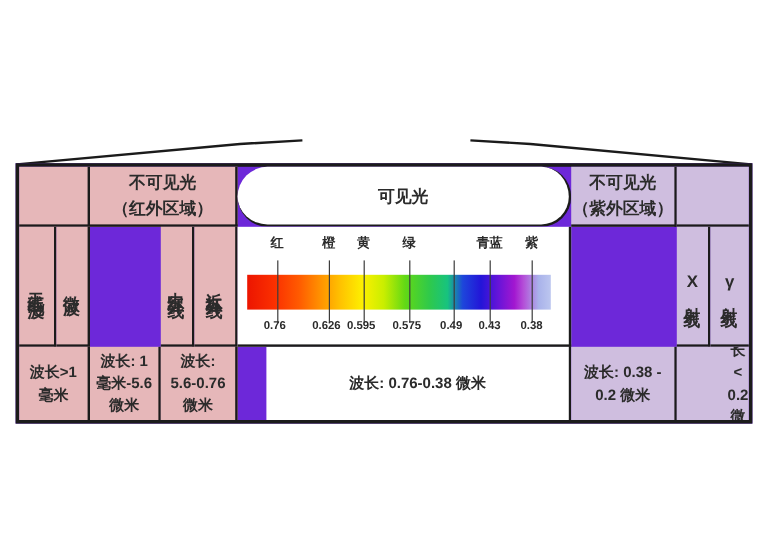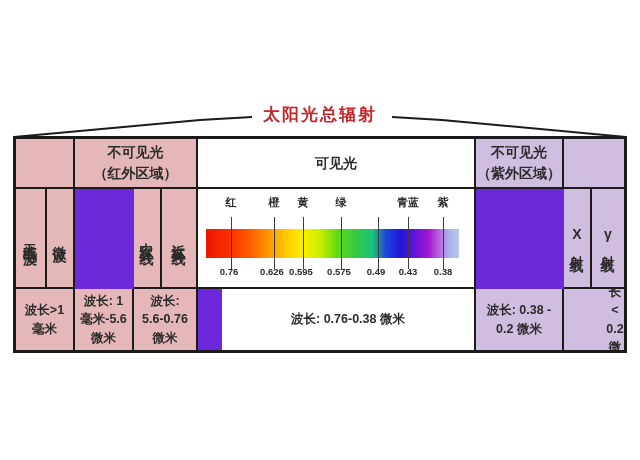--- a/index.html
+++ b/index.html
@@ -56,28 +56,27 @@
 </head>
 <body>
 
 <div class="stage">
 
   <svg class="roof" width="640" height="140">
     <polyline points="252,117 200,120 14,137" fill="none" stroke="#1b1b1b" stroke-width="2"></polyline>
     <polyline points="392,117 442,120 626,137" fill="none" stroke="#1b1b1b" stroke-width="2"></polyline>
   </svg>
 
-  <div class="title">太阳光总辐射</div>
 
   <div class="spectable">
 
     <div class="cell pink" style="grid-column:1/3;grid-row:1;"></div>
     <div class="cell pink hdr" style="grid-column:3/6;grid-row:1;">不可见光
 （红外区域）</div>
-    <div class="cell white hdr" style="grid-column:6;grid-row:1;">可见光</div>
+    <div class="cell white hdr" style="grid-column:6;grid-row:1;border-radius:25px;">可见光</div>
     <div class="cell purple hdr" style="grid-column:7;grid-row:1;">不可见光
 （紫外区域）</div>
     <div class="cell purple lastcol" style="grid-column:8/10;grid-row:1;"></div>
 
     <div class="cell pink band" style="grid-column:1;grid-row:2;">
       <span class="vtext">无线电波</span>
     </div>
     <div class="cell pink band" style="grid-column:2;grid-row:2;">
       <span class="vtext">微波</span>
     </div>

